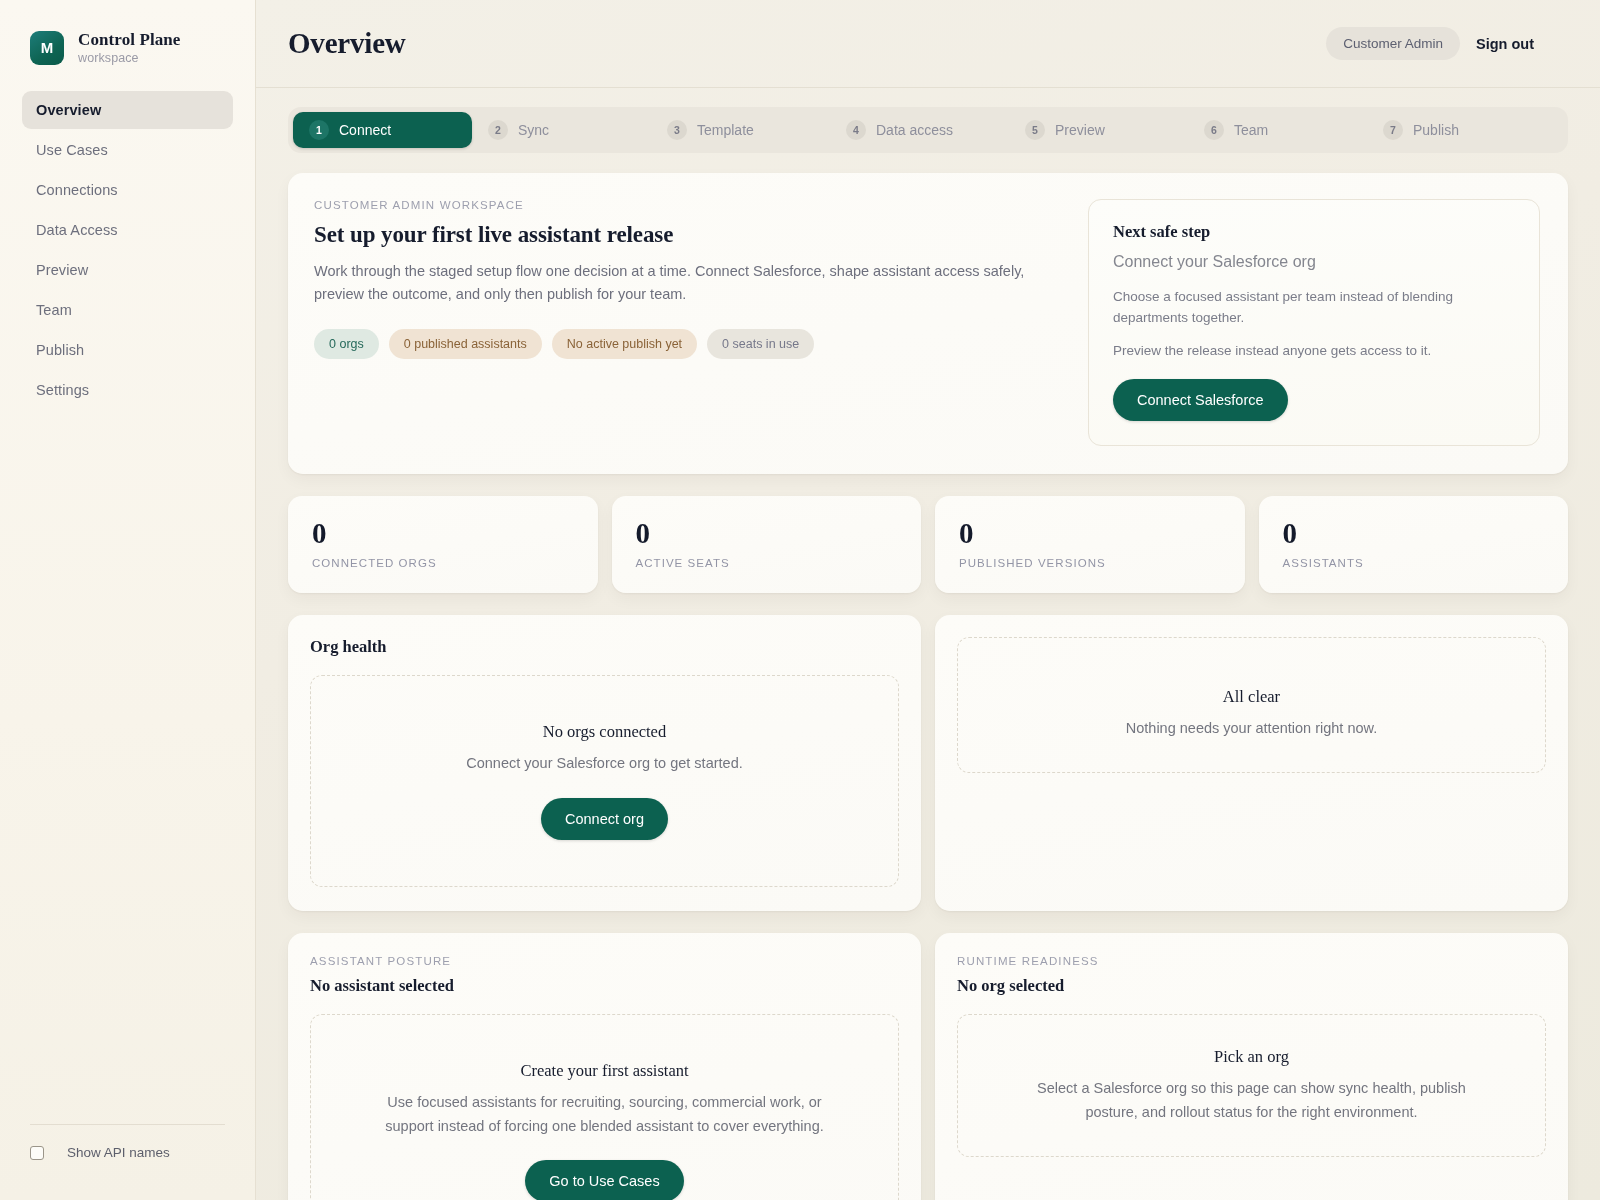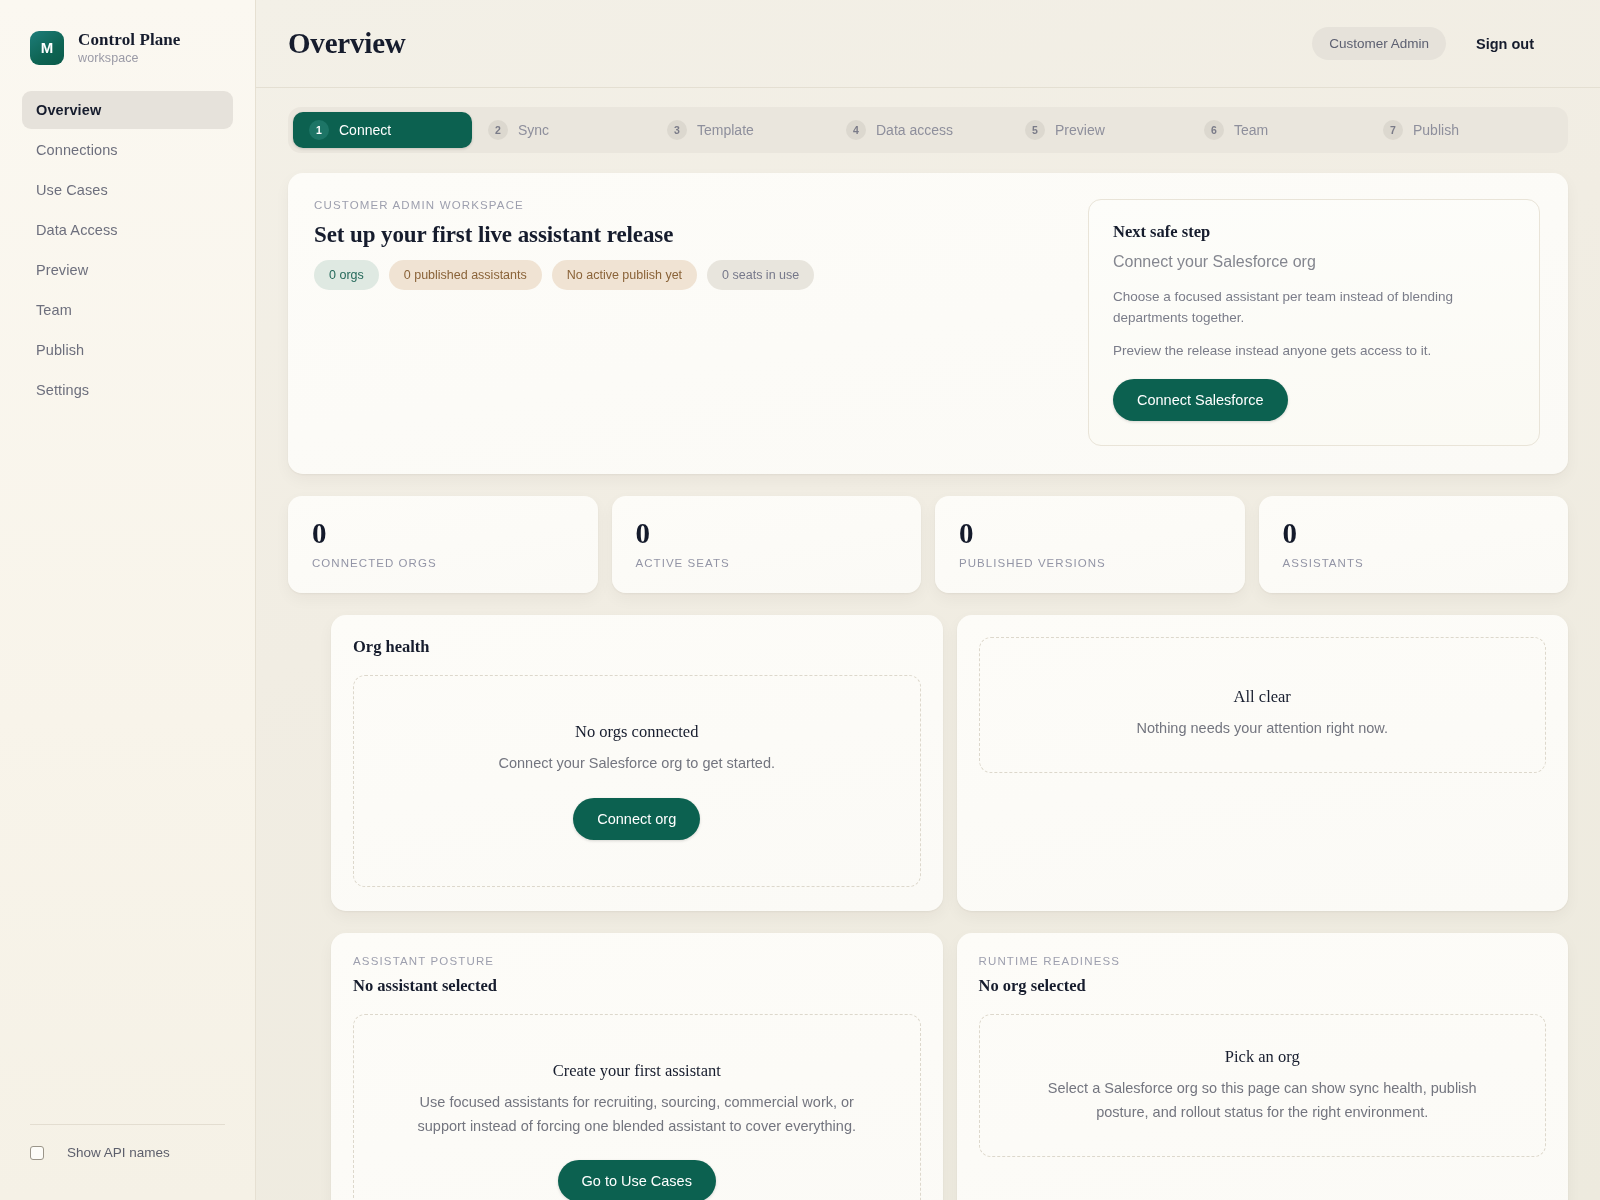--- a/index.html
+++ b/index.html
@@ -125,21 +125,21 @@
     justify-content: space-between;
     border-bottom: 1px solid #e4dfd2;
   }
   .page-title {
     font-family: "Liberation Serif", serif;
     font-size: 29px;
     font-weight: 700;
     color: #161c2d;
     letter-spacing: -.2px;
   }
-  .topbar-right { display: flex; align-items: center; gap: 28px; }
+  .topbar-right { display: flex; align-items: center; gap: 14px; }
   .role-chip {
     background: #e6e2da;
     color: #5d6071;
     font-size: 13.5px;
     padding: 9px 17px;
     border-radius: 999px;
     cursor: pointer;
   }
   .signout {
     font-size: 14.5px;
@@ -303,21 +303,21 @@
     margin-bottom: 9px;
   }
   .kpi-lab {
     font-size: 11.5px;
     letter-spacing: 1.05px;
     color: #9395a6;
     text-transform: uppercase;
   }
 
   
-  .row2 { display: flex; gap: 14px; margin-bottom: 22px; margin-left: 43px; }
+  .row2 { display: flex; gap: 14px; margin-bottom: 22px; }
   .col { flex: 1 1 0; padding: 22px 22px 24px 22px; border-radius: 15px; }
   .card-h {
     font-family: "Liberation Serif", serif;
     font-size: 16.5px;
     font-weight: 700;
     color: #161c2d;
     margin-bottom: 18px;
   }
   .empty {
     border: 1px dashed #ddd8cc;
@@ -375,24 +375,24 @@
         <div class="brand-title">Control Plane</div>
         <div class="brand-sub">workspace</div>
       </div>
     </div>
 
     <nav class="nav">
       <div class="nav-item active">
           <span>Overview</span>
         </div>
       <div class="nav-item">
+          <span>Use Cases</span>
+        </div>
+      <div class="nav-item">
           <span>Connections</span>
-        </div>
-      <div class="nav-item">
-          <span>Use Cases</span>
         </div>
       <div class="nav-item">
           <span>Data Access</span>
         </div>
       <div class="nav-item">
           <span>Preview</span>
         </div>
       <div class="nav-item">
           <span>Team</span>
         </div>
@@ -456,20 +456,21 @@
         </div>
       </div>
     </div>
 
     <div class="content">
 
       <section class="card hero">
         <div class="hero-left">
           <div class="eyebrow">CUSTOMER ADMIN WORKSPACE</div>
           <h1 class="hero-title">Set up your first live assistant release</h1>
+          <p class="hero-body">Work through the staged setup flow one decision at a time. Connect Salesforce, shape assistant access safely, preview the outcome, and only then publish for your team.</p>
           <div class="badges">
             <span class="badge green">0 orgs</span>
             <span class="badge amber">0 published assistants</span>
             <span class="badge amber">No active publish yet</span>
             <span class="badge grey">0 seats in use</span>
           </div>
         </div>
 
         <div class="next-panel">
           <div class="next-h">Next safe step</div>

